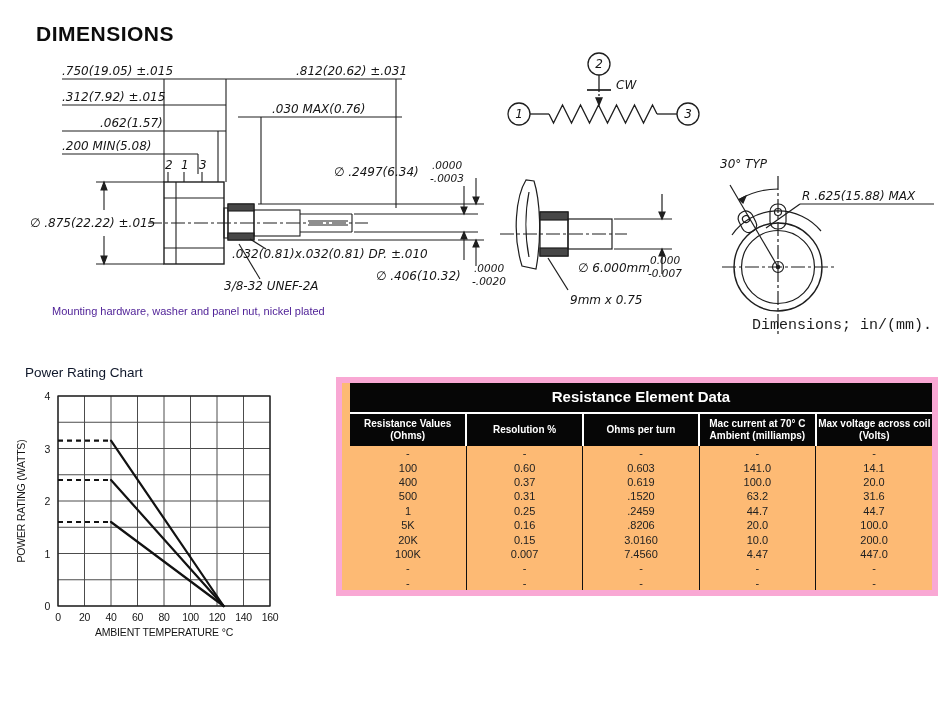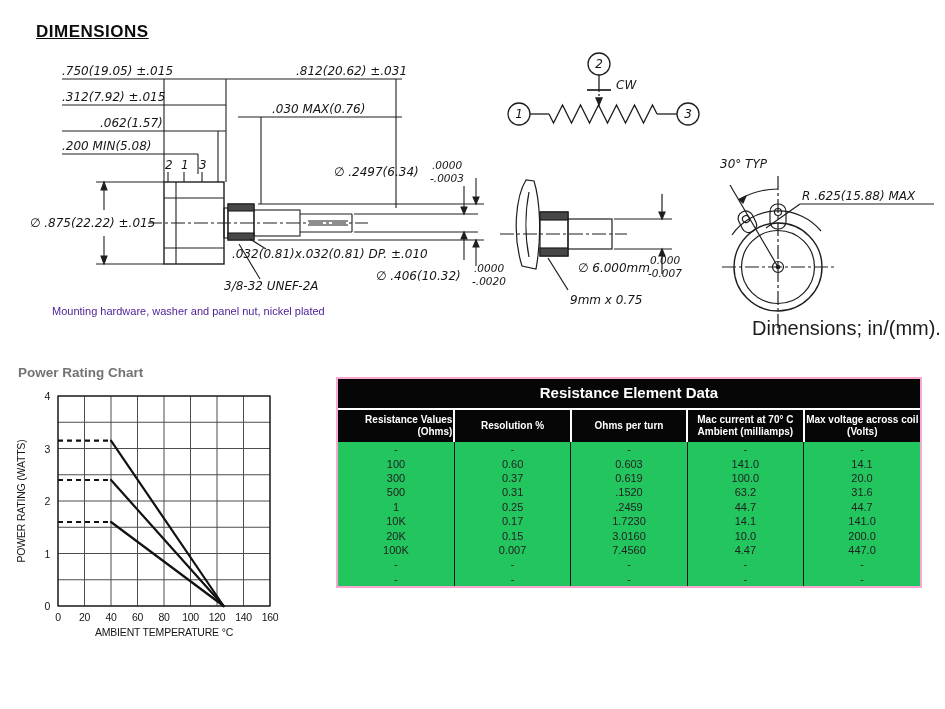--- a/index.html
+++ b/index.html
@@ -1,37 +1,37 @@
 <!DOCTYPE html>
 <html><head>
 <meta charset="utf-8">
 <style>
   html,body{margin:0;padding:0;}
   body{width:945px;height:709px;position:relative;background:#ffffff;overflow:hidden;
        font-family:"Liberation Sans", sans-serif;color:#111;}
   .abs{position:absolute;}
-  .page-title{left:36px;top:22px;font-size:17px;font-weight:600;letter-spacing:.5px;color:#0d0d0d;text-decoration:underline;}
+  .page-title{left:36px;top:22px;font-size:21px;font-weight:600;letter-spacing:.5px;color:#0d0d0d;}
   .note{left:52px;top:305px;font-size:11px;color:#4c1d95;}
-  .units-note{left:752px;top:317px;font-size:20px;color:#1c1c1c;}
-  .chart-title{left:18px;top:365px;font-size:13.5px;color:#737373;font-weight:bold;}
+  .units-note{left:752px;top:317px;font-size:15px;color:#1c1c1c;font-family:Liberation Mono, monospace;}
+  .chart-title{left:25px;top:365px;font-size:13.5px;color:#0f172a;}
   svg{position:absolute;overflow:visible;}
   svg text{fill:#151515;}
   .draw-label{font-family:"DejaVu Sans", sans-serif;font-style:italic;font-size:12px;}
   .draw-label.small{font-size:10.5px;}
   .schem-num{font-family:"DejaVu Sans", sans-serif;font-style:italic;font-size:12px;text-anchor:middle;}
   .chart-tick{font-size:10.5px;letter-spacing:-.3px;}
   .chart-axis-title{font-size:10.5px;letter-spacing:-.2px;}
   
-  .ret-table{position:absolute;left:336px;top:377px;width:582px;background:#22c55e;border:2px solid #f9a8d4;}
+  .ret-table{position:absolute;left:336px;top:377px;width:582px;background:#fdba74;border:6px solid #f9a8d4;padding-left:8px;}
   .ret-title{background:#060606;color:#fff;text-align:center;font-size:15px;font-weight:bold;
              padding:5px 0 7px;border-bottom:2px solid #fff;}
   .ret-table table{width:100%;border-collapse:collapse;table-layout:fixed;}
   .ret-table th{background:#060606;color:#fff;font-size:10px;font-weight:bold;line-height:12px;
                 padding:3px 1px;height:26px;vertical-align:middle;border-left:2px solid #fff;text-align:center;}
-  .ret-table th:first-child{border-left:none;text-align:right;}
+  .ret-table th:first-child{border-left:none;}
   .ret-table td{border-left:1.5px solid #101010;text-align:center;font-size:11px;color:#222;}
   .ret-table td:first-child{border-left:none;}
   .ret-table tr.sub td{border-top:1.5px solid #101010;border-bottom:2px solid #101010;padding:1px 0 2px;}
   .ret-table tr.body td{padding:0;height:14.4px;line-height:14px;}
 </style>
 </head>
 <body>
 
 <div class="abs page-title">DIMENSIONS</div>
 
@@ -254,46 +254,46 @@
           <td>-</td>
         </tr>
         <tr class="body">
           <td>100</td>
           <td>0.60</td>
           <td>0.603</td>
           <td>141.0</td>
           <td>14.1</td>
         </tr>
         <tr class="body">
-          <td>300</td>
+          <td>400</td>
           <td>0.37</td>
           <td>0.619</td>
           <td>100.0</td>
           <td>20.0</td>
         </tr>
         <tr class="body">
           <td>500</td>
           <td>0.31</td>
           <td>.1520</td>
           <td>63.2</td>
           <td>31.6</td>
         </tr>
         <tr class="body">
           <td>1</td>
           <td>0.25</td>
           <td>.2459</td>
           <td>44.7</td>
           <td>44.7</td>
         </tr>
         <tr class="body">
-          <td>10K</td>
-          <td>0.17</td>
-          <td>1.7230</td>
-          <td>14.1</td>
-          <td>141.0</td>
+          <td>5K</td>
+          <td>0.16</td>
+          <td>.8206</td>
+          <td>20.0</td>
+          <td>100.0</td>
         </tr>
         <tr class="body">
           <td>20K</td>
           <td>0.15</td>
           <td>3.0160</td>
           <td>10.0</td>
           <td>200.0</td>
         </tr>
         <tr class="body">
           <td>100K</td>

